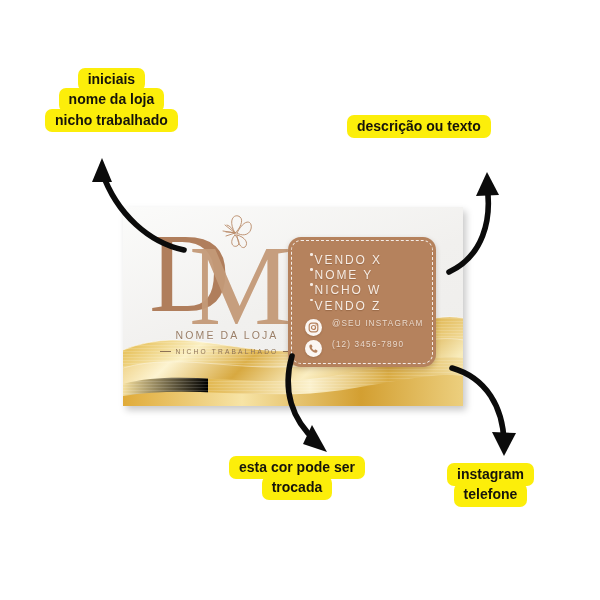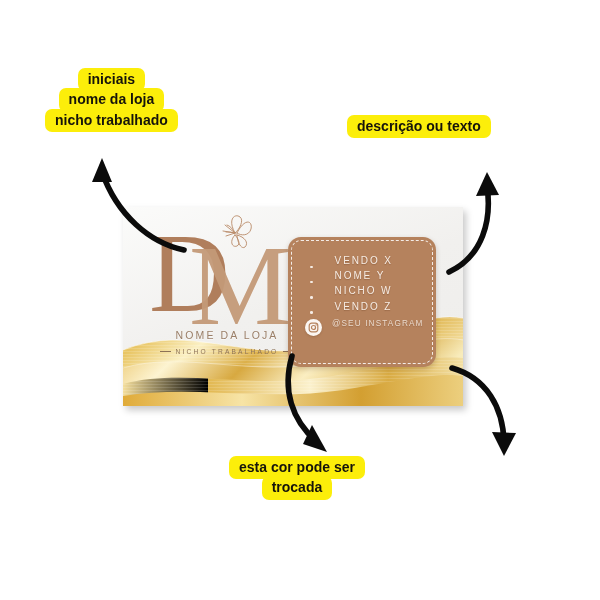--- a/index.html
+++ b/index.html
@@ -127,24 +127,24 @@
   .vendo-list {
     position: absolute;
     left: 22px;
     top: 16px;
     margin: 0;
     padding: 0;
     list-style: none;
   }
   .vendo-list li {
     display: flex;
-    align-items: flex-end;
-    gap: 22px;
+    align-items: flex-start;
+    gap: 2px;
     color: #f6ece4;
-    font-size: 10px;
+    font-size: 12px;
     letter-spacing: 1.9px;
     line-height: 15.2px;
     text-shadow: 0 1px 1px rgba(120,75,45,0.45);
   }
   .vendo-list li .bullet {
     width: 2.6px;
     height: 2.6px;
     border-radius: 50%;
     background: #f6ece4;
     flex: none;
@@ -318,38 +318,53 @@
         <span class="cicon">
           <svg width="11" height="11" viewBox="0 0 24 24">
             <rect x="2.6" y="2.6" width="18.8" height="18.8" rx="5.4" fill="none" stroke="#b5825d" stroke-width="2.6"></rect>
             <circle cx="12" cy="12" r="4.4" fill="none" stroke="#b5825d" stroke-width="2.6"></circle>
             <circle cx="17.6" cy="6.4" r="1.5" fill="#b5825d"></circle>
           </svg>
         </span>
         <span class="contact-text">@SEU INSTAGRAM</span>
       </div>
 
+      <div class="contact-row phone">
+        <span class="cicon">
+          <svg width="11" height="11" viewBox="0 0 24 24">
+            <path d="M6.2,3.3 C7.6,3.1 8.3,3.9 8.8,5.3 L9.6,7.4 C9.9,8.3 9.7,8.9 9,9.5 L7.9,10.4
+                     C8.8,12.6 11.4,15.2 13.6,16.1 L14.5,15 C15.1,14.3 15.7,14.1 16.6,14.4
+                     L18.7,15.2 C20.1,15.7 20.9,16.4 20.7,17.8 C20.4,20 18.4,21.3 16.4,21
+                     C9.6,20 4,14.4 3,7.6 C2.7,5.6 4,3.6 6.2,3.3 Z" fill="#b5825d"></path>
+          </svg>
+        </span>
+        <span class="contact-text">(12) 3456-7890</span>
+      </div>
     </div>
   </div>
 
   <div class="callout" id="callout-initials">
     <div class="line">iniciais</div>
     <div class="line">nome da loja</div>
     <div class="line">nicho trabalhado</div>
   </div>
 
   <div class="callout" id="callout-description">
     <div class="line">descrição ou texto</div>
   </div>
 
   <div class="callout" id="callout-color">
     <div class="line">esta cor pode ser</div>
     <div class="line">trocada</div>
   </div>
 
+  <div class="callout" id="callout-contact">
+    <div class="line">instagram</div>
+    <div class="line">telefone</div>
+  </div>
 
   <svg class="arrow" style="left:0;top:0;width:600px;height:600px" viewBox="0 0 600 600">
     <g fill="none" stroke="#0b0b0b" stroke-width="5.6" stroke-linecap="round" stroke-linejoin="round">
 
       <path d="M184,250 C150,243 117,215 102,172"></path>
 
       <path d="M449,272 C483,256 492,220 487,186"></path>
 
       <path d="M292,356 C282,390 292,420 316,441"></path>
 

